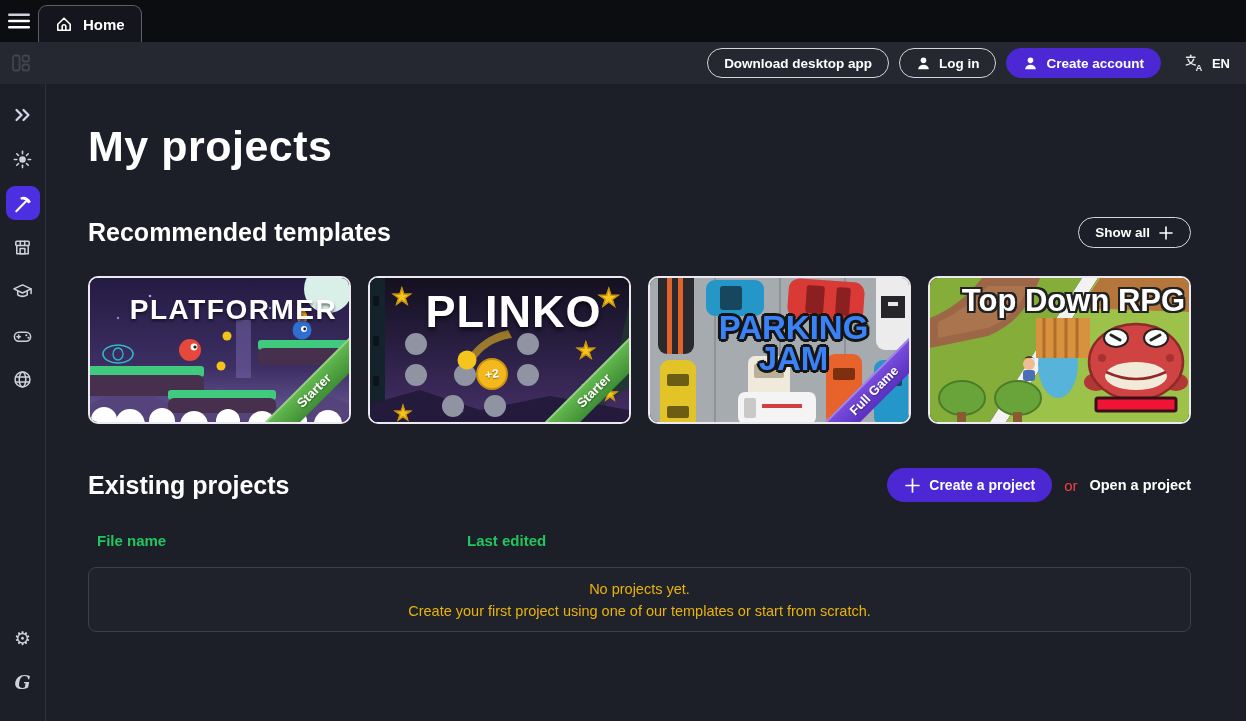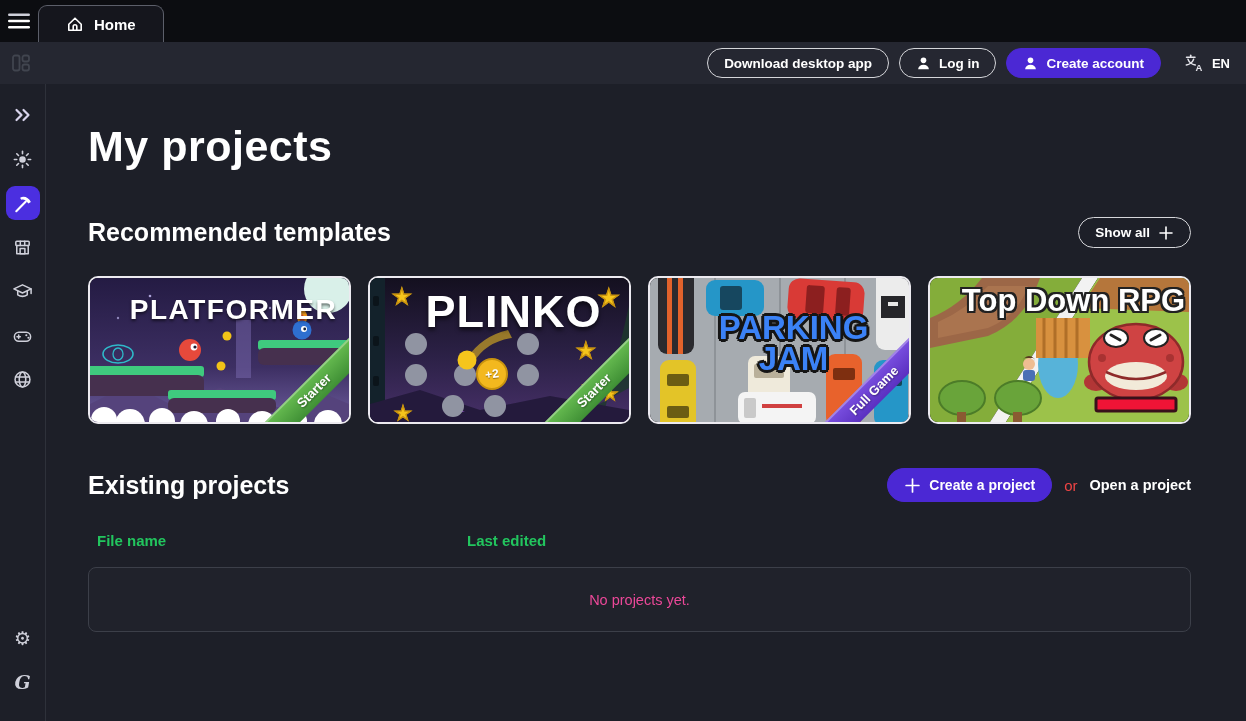--- a/index.html
+++ b/index.html
@@ -8,21 +8,21 @@
     font-family:"Liberation Sans","DejaVu Sans",sans-serif;
     background:#1d1f28; color:#fff;
   }
   .screen { width:1246px; height:721px; display:flex; flex-direction:column; position:relative; }
 
   
   .topbar { height:42px; background:#0c0d11; display:flex; align-items:flex-end; flex:0 0 auto; }
   .hamburger { width:38px; height:42px; display:flex; align-items:center; justify-content:center; cursor:pointer; background:none; border:none; }
   .hamburger svg { display:block; }
   .home-tab {
-    height:37px; display:flex; align-items:center; gap:10px; padding:0 27px;
+    height:37px; display:flex; align-items:center; gap:10px; padding:0 16px;
     background:#15161d; border:1px solid #5c5f6a; border-bottom:none;
     border-radius:9px 9px 0 0; font-weight:700; font-size:15px; color:#fff; cursor:pointer;
   }
 
   
   .toolbar { height:42px; background:#252731; display:flex; align-items:center; padding:0 16px 0 10px; flex:0 0 auto; }
   .layout-icon { width:22px; height:22px; }
   .toolbar-right { margin-left:auto; display:flex; align-items:center; gap:10px; }
   .pill {
     height:30px; display:flex; align-items:center; gap:8px; padding:0 16px;
@@ -88,21 +88,21 @@
   .open-link { background:none; border:none; color:#fff; font-weight:700; font-size:14.5px; cursor:pointer; font-family:inherit; }
 
   .table-head { margin-top:30px; display:flex; color:#22c55e; font-size:15px; font-weight:700; padding-left:9px; }
   .th-file { width:370px; }
   .th-loc { width:370px; }
   .th-edited { flex:1; }
 
   .empty-box {
     margin-top:18px; height:65px; border:1px solid #3c3f49; border-radius:8px;
     background:rgba(255,255,255,.015); display:flex; flex-direction:column; align-items:center; justify-content:center;
-    color:#ec4899; font-size:14.5px; line-height:22px;
+    color:#eab308; font-size:14.5px; line-height:22px;
   }
 
   .icon-stroke { stroke:#cfd0da; stroke-width:1.6; fill:none; stroke-linecap:round; stroke-linejoin:round; }
   .icon-fill { fill:#cfd0da; }
 </style>
 </head>
 <body>
 
 <div class="screen">
 
@@ -425,16 +425,17 @@
         </div>
       </div>
 
       <div class="table-head">
         <span class="th-file">File name</span>
         <span class="th-edited">Last edited</span>
       </div>
 
       <div class="empty-box">
         <div>No projects yet.</div>
+        <div>Create your first project using one of our templates or start from scratch.</div>
       </div>
     </div>
   </div>
 </div>
 
 </body></html>

